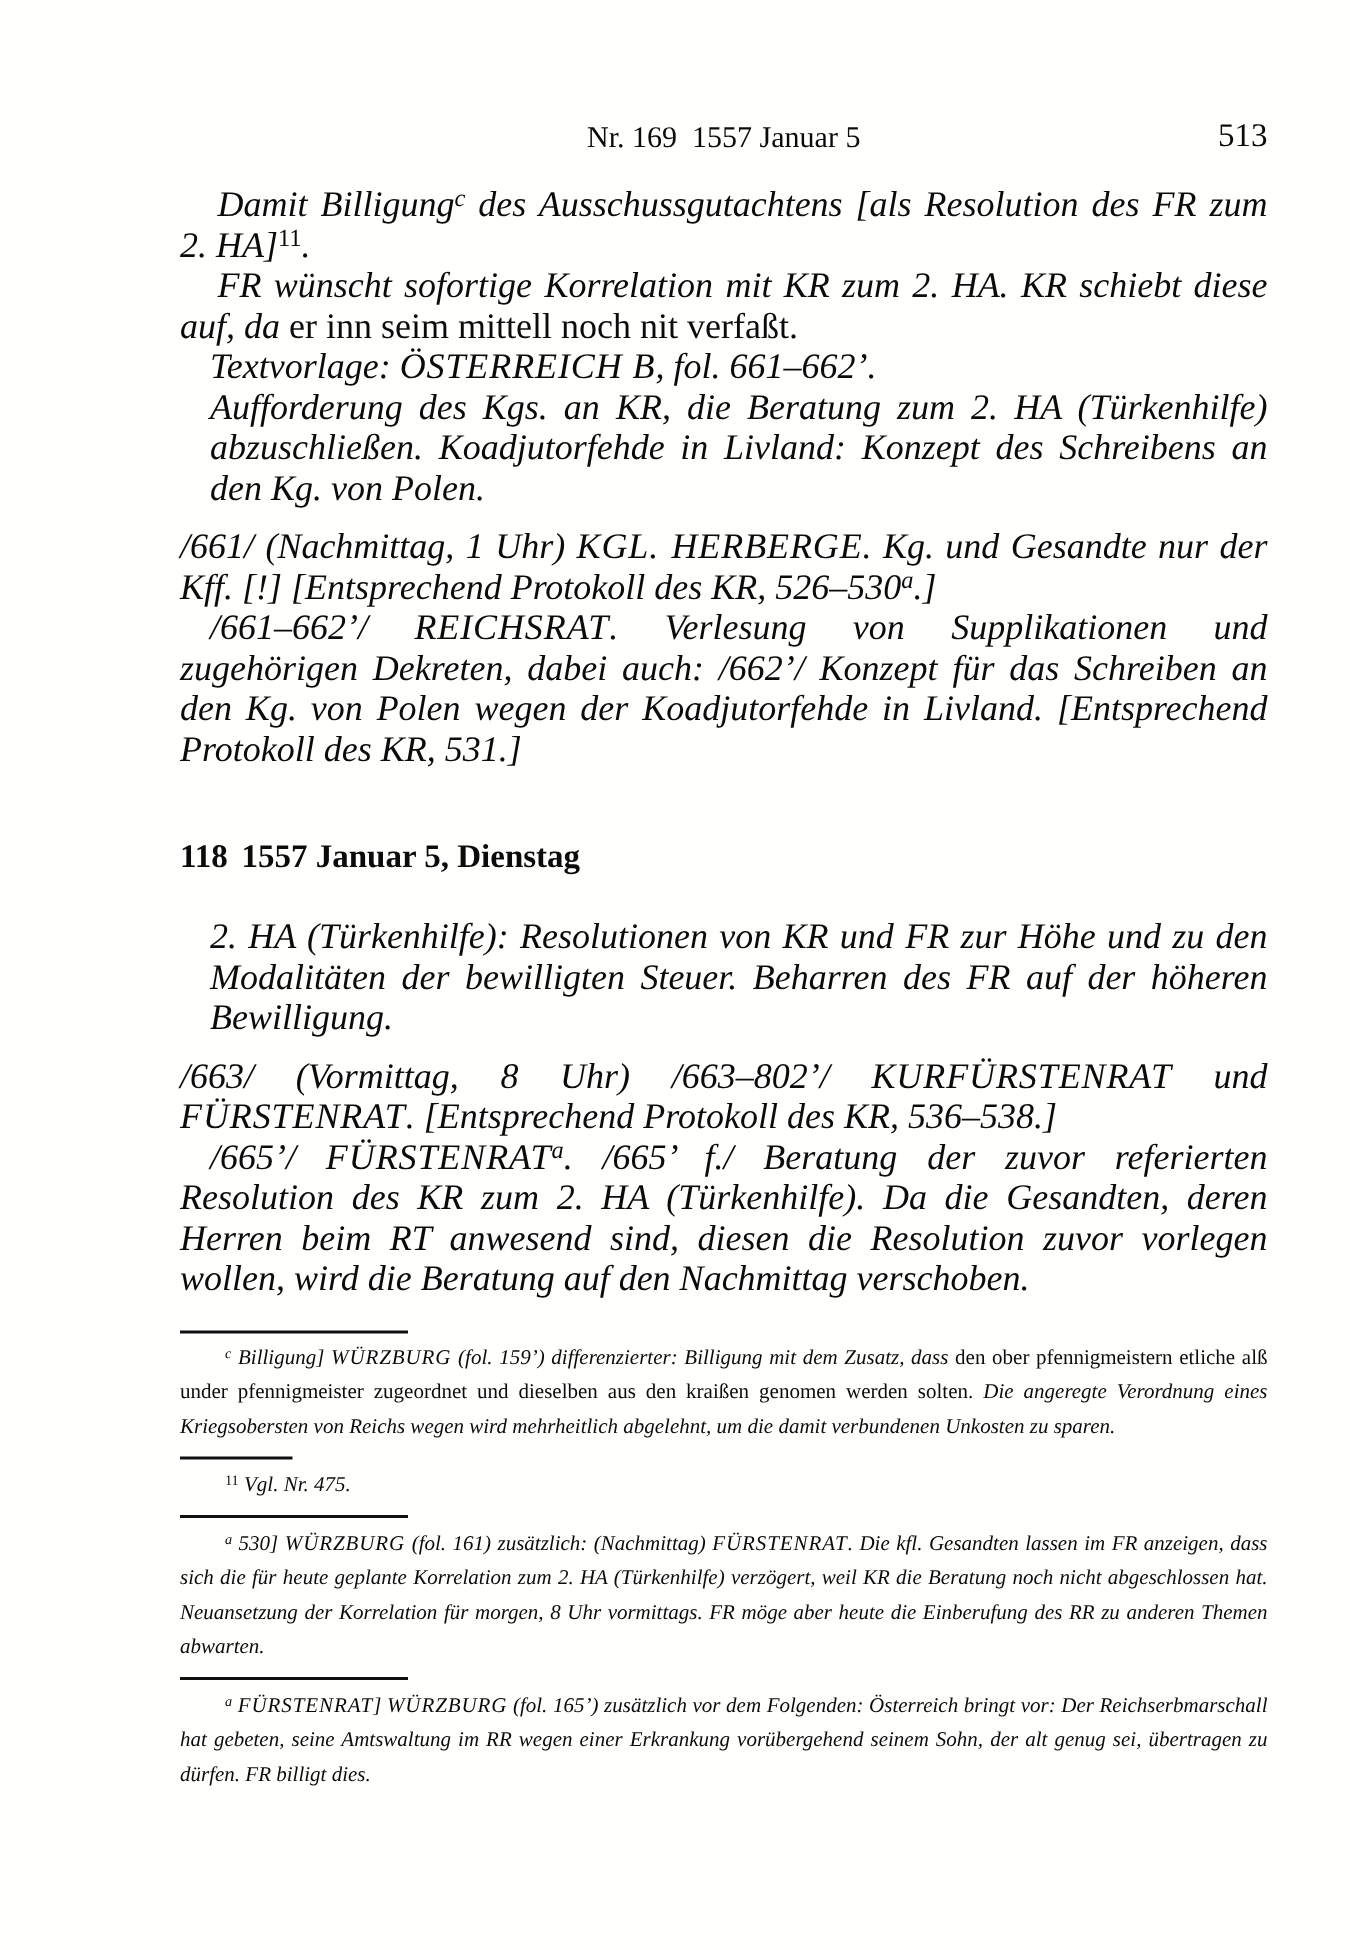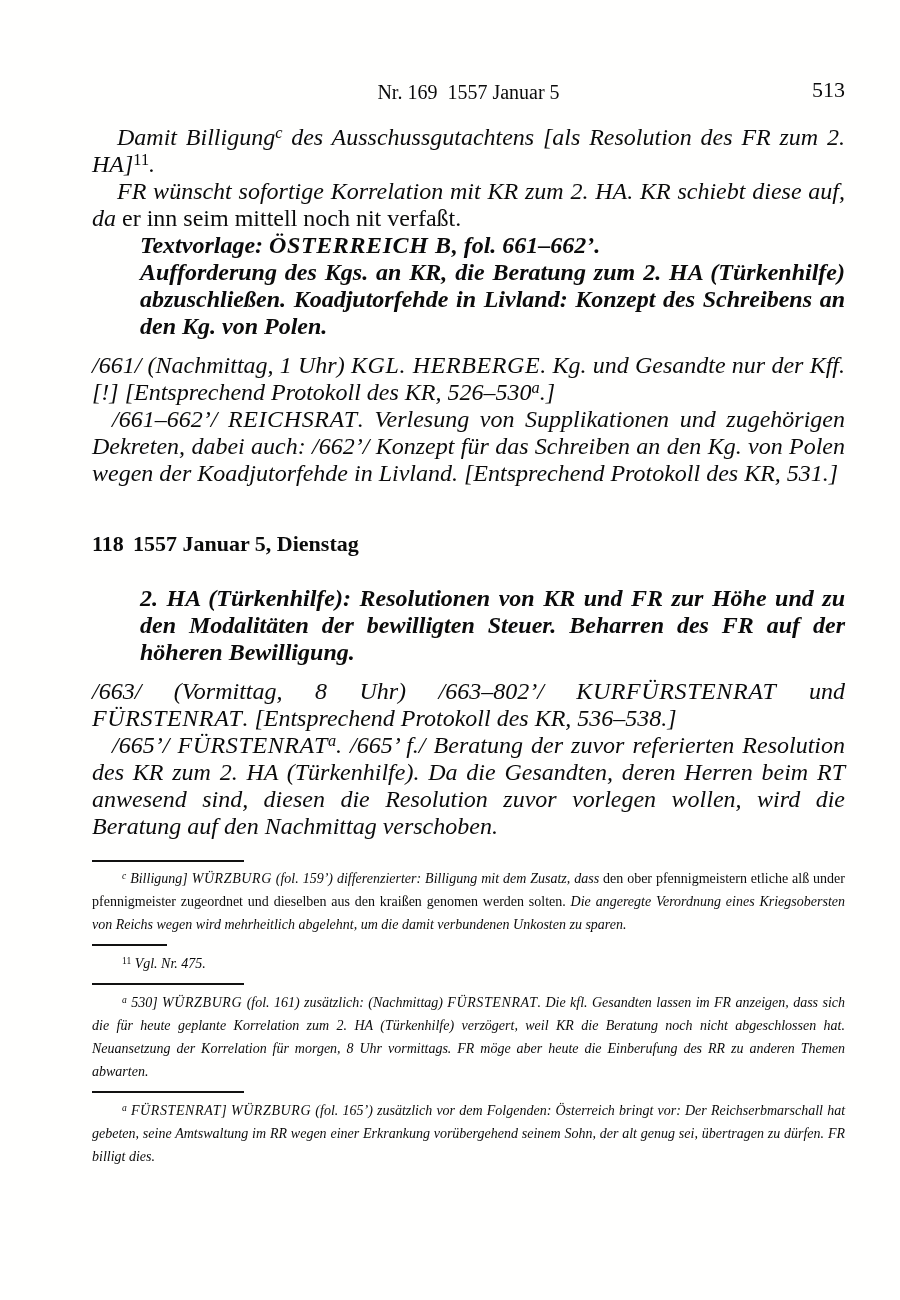--- a/index.html
+++ b/index.html
@@ -2,35 +2,35 @@
 <html lang="de"><head>
 <meta charset="utf-8">
 <style>
   html,body{margin:0;padding:0;background:#ffffff;}
   .page{
     position:relative;
     width:900px;height:1300px;
     box-sizing:border-box;
     background:#fffffe;
     color:#0b0b0b;
-    padding:80px 55px 0 92px;
+    padding:80px 55px 0 120px;
     font-family:"Liberation Serif","DejaVu Serif",serif;
     overflow:hidden;
   }
   
   .pagehead{position:relative;font-size:20px;line-height:24px;margin-bottom:20px;}
   .runhead{text-align:center;}
   .runhead .date{margin-left:10px;}
   .pagenum{position:absolute;right:0;top:-2px;font-size:22px;}
   
   .p{margin:0;font-size:24px;line-height:27px;text-align:justify;hyphens:auto;-webkit-hyphens:auto;}
   .p.op{text-indent:25px;}
   .p.ei{text-indent:20px;}
   .p.ef{margin-top:12px;}
-  .p.rg{margin-left:48px;font-style:italic;font-weight:bold;}
+  .p.rg{margin-left:20px;font-style:italic;}
   .p.fn{font-size:14px;line-height:23px;text-indent:30px;}
   
   .h2{display:flex;font-size:22px;font-weight:bold;line-height:30px;margin:42px 0 26px;}
   .h2 .num{flex:none;width:41px;}
   
   .rule{width:152px;height:0;border-top:2px solid #111;margin:10px 0 5px;}
   .rule.short{width:75px;}
   .p.op + .rule,.p.ei + .rule{margin-top:20px;}
   .p.fn + .rule{margin-top:8px;margin-bottom:6px;}
   

